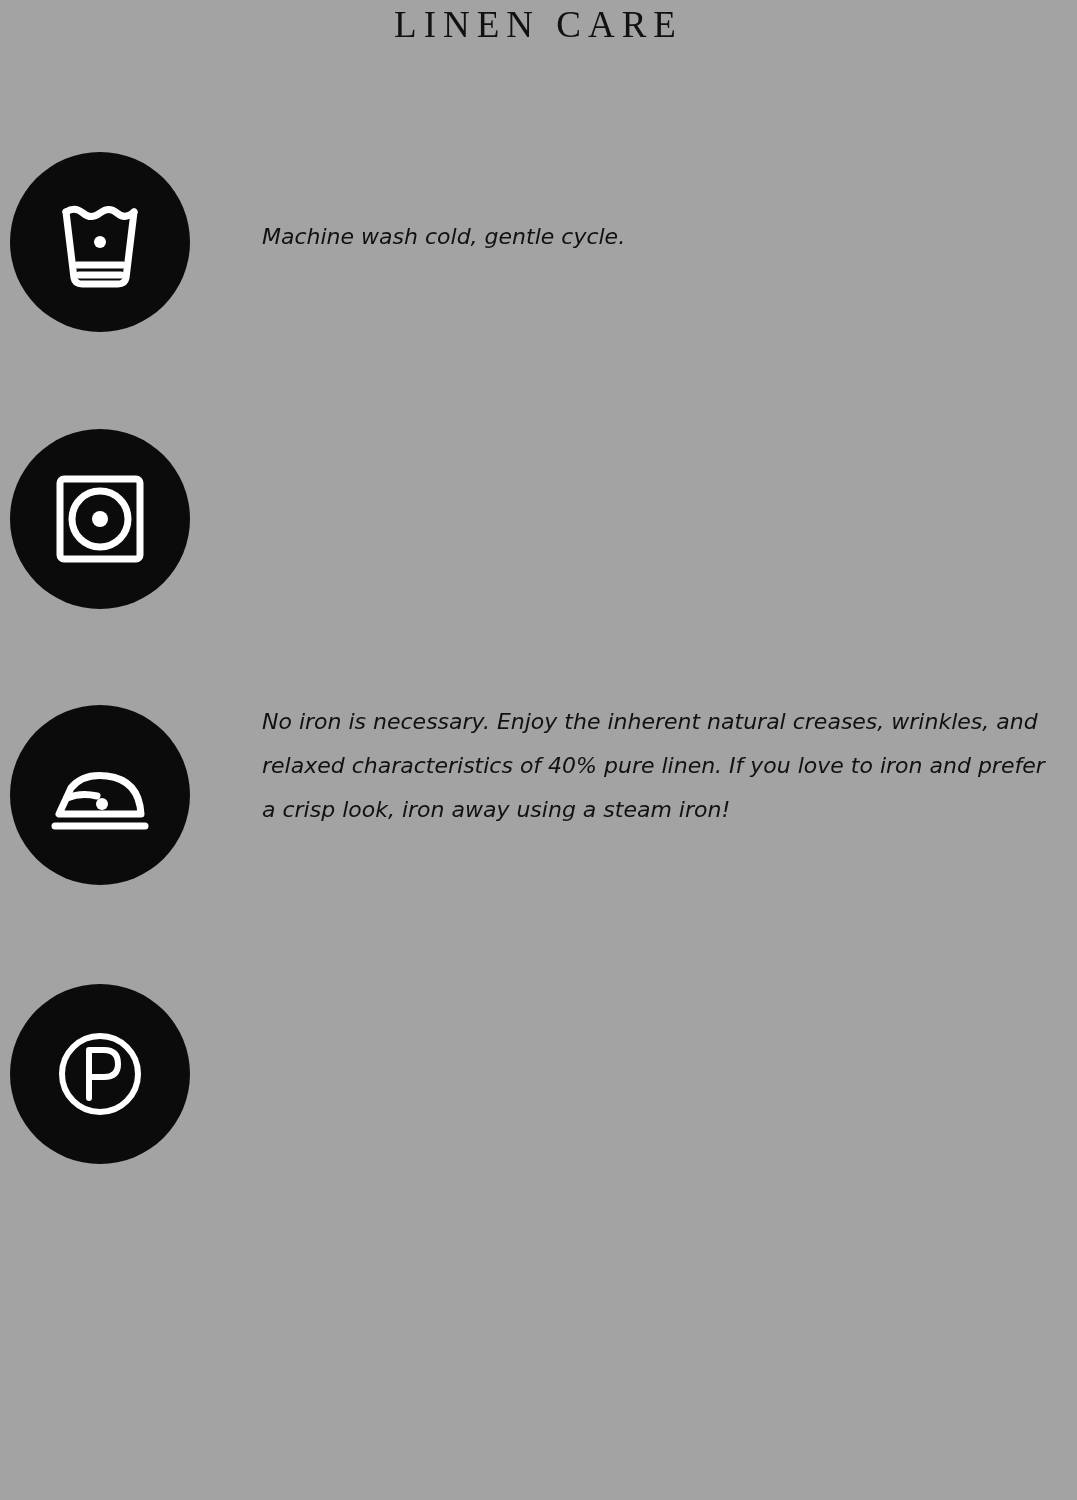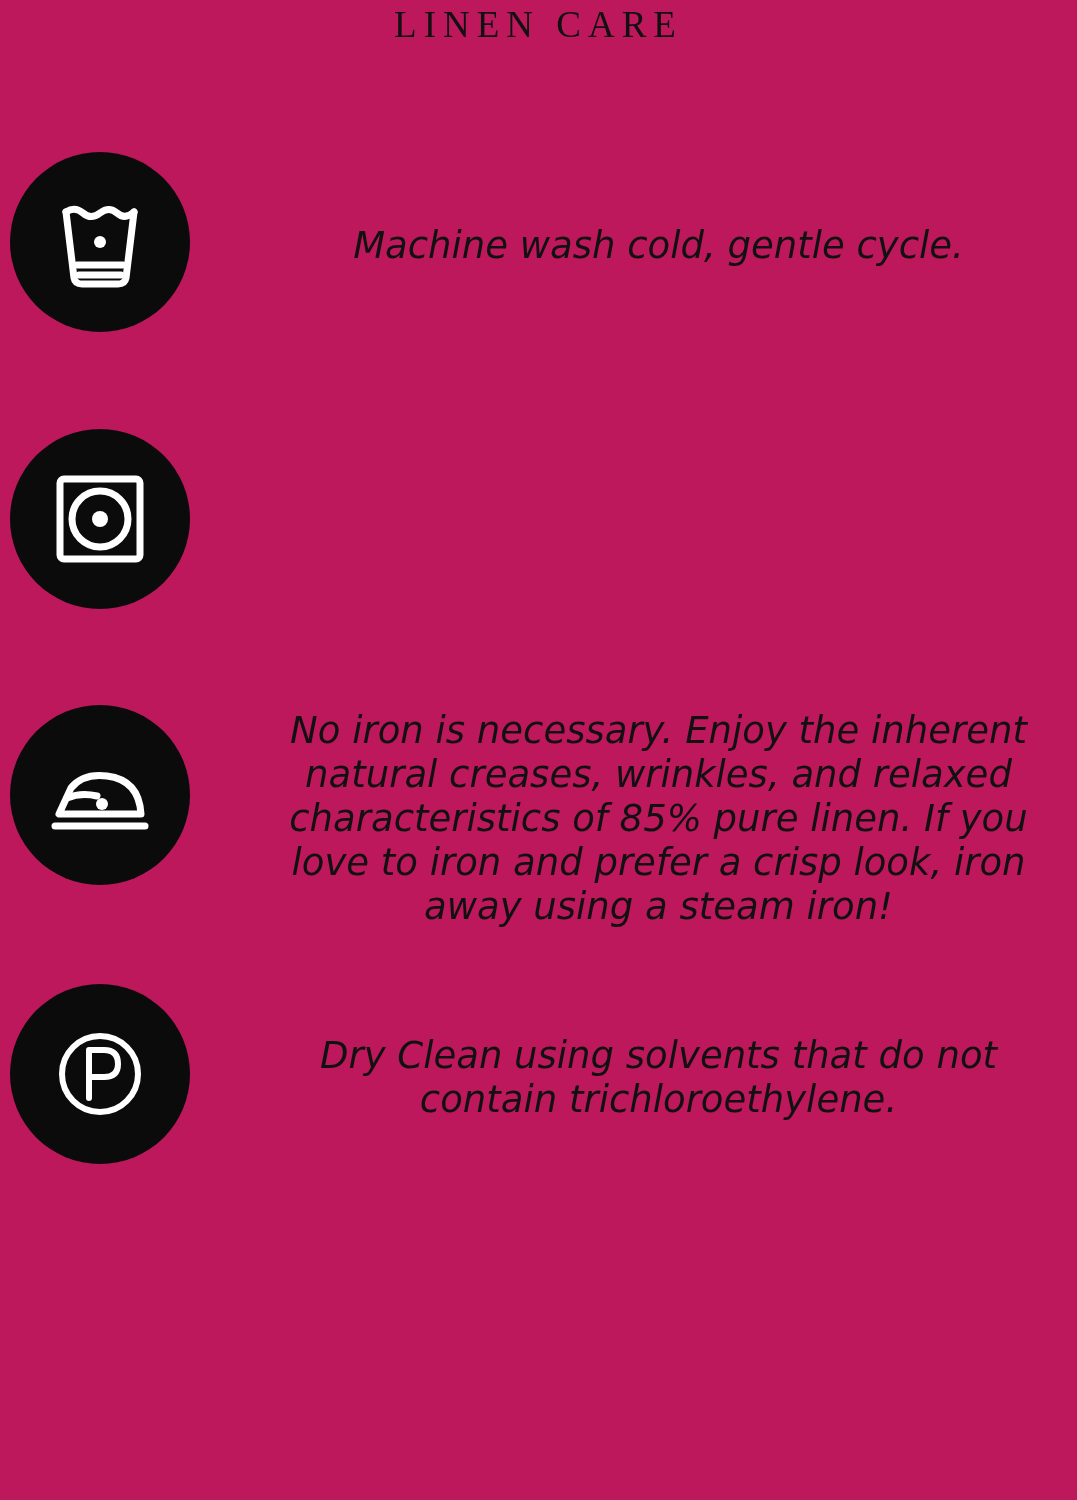--- a/index.html
+++ b/index.html
@@ -11,21 +11,21 @@
     width: 1077px;
     height: 1500px;
     font-family: "Liberation Sans", sans-serif;
     color: #0a0a0a;
     overflow: hidden;
   }
   .page {
     position: relative;
     width: 1077px;
     height: 1500px;
-    background: #be185d;
+    background: #a3a3a3;
     box-sizing: border-box;
   }
   .title {
     text-align: center;
     font-family: "Liberation Serif", serif;
     font-size: 37px;
     letter-spacing: 7px;
     color: #111111;
     padding-top: 2px;
     line-height: 46px;
@@ -60,26 +60,25 @@
   }
   .text-cell {
     flex: 1;
     padding-right: 14px;
     padding-left: 54px;
     box-sizing: border-box;
   }
   .care-text {
     font-family: "DejaVu Sans", sans-serif;
     font-style: italic;
-    font-size: 37px;
+    font-size: 22px;
     line-height: 44px;
     color: #111111;
     letter-spacing: 0px;
-    margin: 17px;
-    text-align: center;
+    margin: 8px;
   }
   
   .row-1 .icon-cell { padding-top: 0px; }
   .row-1 .text-cell { padding-top: 55px; }
   .row-1 { height: 265px; }
 
   .row-2 .icon-cell { padding-top: 0px; }
   .row-2 .text-cell { padding-top: 58px; }
   .row-2 { height: 265px; }
 
@@ -145,34 +144,31 @@
             <g fill="none" stroke="#ffffff" stroke-width="7" stroke-linecap="round" stroke-linejoin="round">
               <path d="M18 78 L100 78 Q98 44 66 40 Q42 37 30 52 L18 78 Z"></path>
               <line x1="14" y1="90" x2="104" y2="90"></line>
               <path d="M26 62 Q40 56 56 60"></path>
             </g>
             <circle cx="61" cy="68" r="6" fill="#ffffff"></circle>
           </svg>
         </div>
       </div>
       <div class="text-cell">
-        <p class="care-text">No iron is necessary. Enjoy the inherent natural creases, wrinkles, and relaxed characteristics of 85% pure linen. If you love to iron and prefer a crisp look, iron away using a steam iron!</p>
+        <p class="care-text">No iron is necessary. Enjoy the inherent natural creases, wrinkles, and relaxed characteristics of 40% pure linen. If you love to iron and prefer a crisp look, iron away using a steam iron!</p>
       </div>
     </div>
 
     <div class="care-row row-5">
       <div class="icon-cell">
         <div class="badge">
           <svg width="112" height="112" viewBox="0 0 112 112" aria-hidden="true">
             <circle cx="56" cy="56" r="38" fill="none" stroke="#ffffff" stroke-width="6"></circle>
             <g fill="none" stroke="#ffffff" stroke-width="6" stroke-linecap="round" stroke-linejoin="round">
               <path d="M45 80 L45 32 L60 32 Q74 32 74 46 Q74 59 60 59 L45 59"></path>
             </g>
           </svg>
         </div>
       </div>
-      <div class="text-cell">
-        <p class="care-text">Dry Clean using solvents that do not contain trichloroethylene.</p>
-      </div>
     </div>
 
   </div>
 </div>
 
 </body></html>

